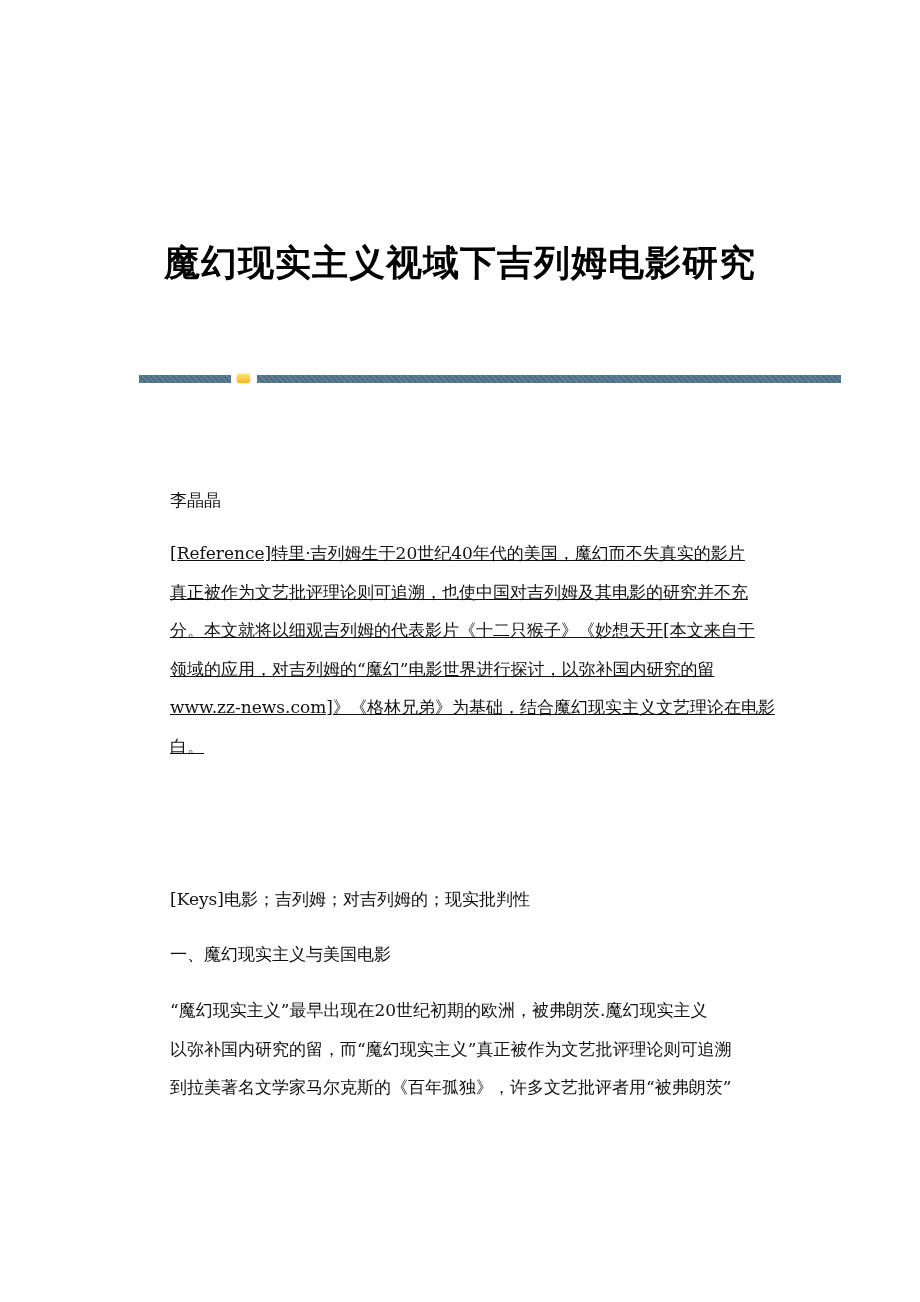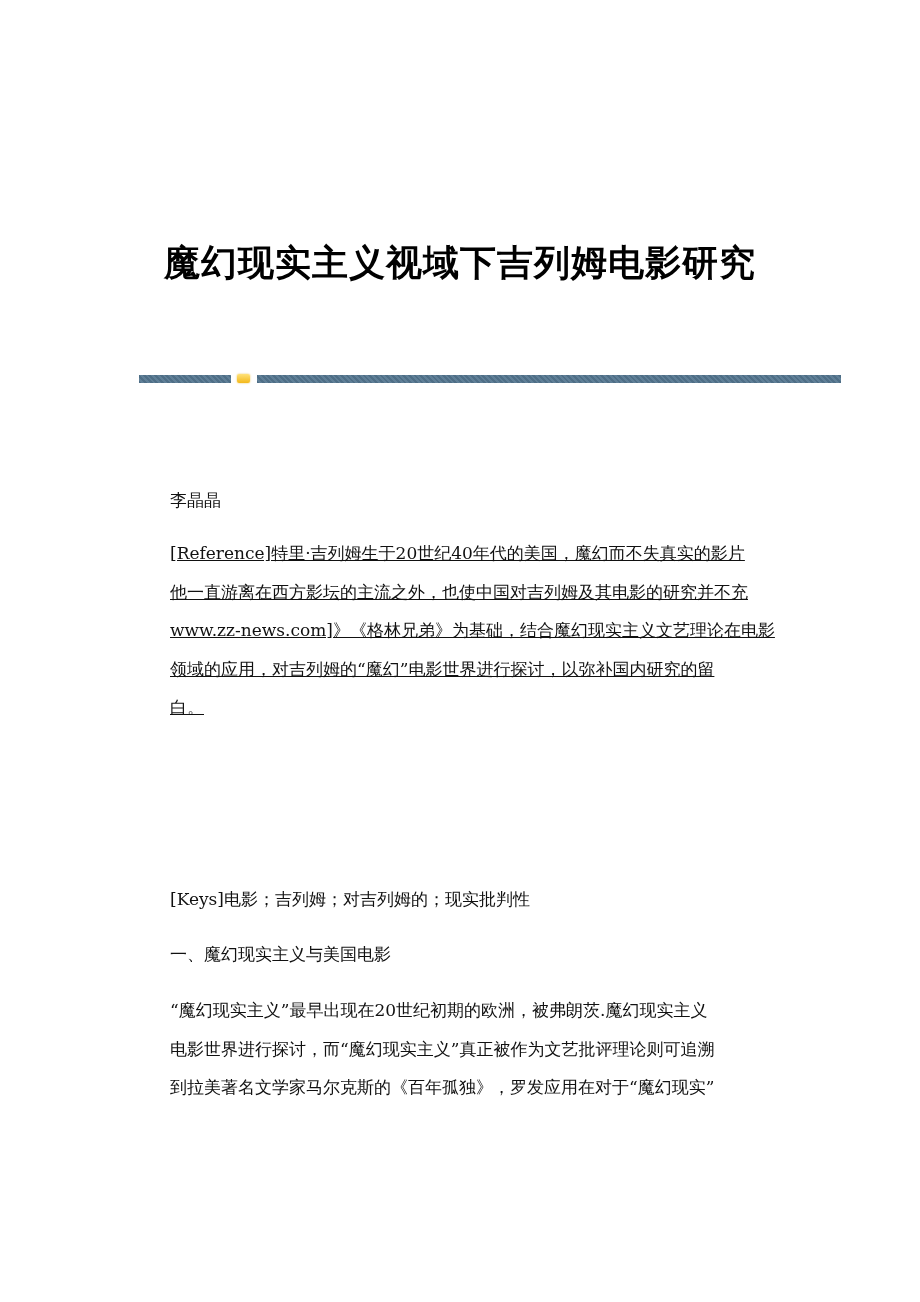--- a/index.html
+++ b/index.html
@@ -72,27 +72,28 @@
 <div class="divider">
   <div class="bar left"></div>
   <div class="emblem"></div>
   <div class="bar right"></div>
 </div>
 
 <p class="para" style="top:467px;">李晶晶</p>
 
 <div class="para" style="top:520px;text-decoration:underline;">
   <span class="line">[Reference]特里·吉列姆生于20世纪40年代的美国，魔幻而不失真实的影片</span>
-  <span class="line">他一直游离在西方影坛的主流之外，也使中国对吉列姆及其电影的研究并不充</span>
+  <span class="line">真正被作为文艺批评理论则可追溯，也使中国对吉列姆及其电影的研究并不充</span>
+  <span class="line">分。本文就将以细观吉列姆的代表影片《十二只猴子》《妙想天开[本文来自于</span>
+  <span class="line">领域的应用，对吉列姆的“魔幻”电影世界进行探讨，以弥补国内研究的留</span>
   <span class="line">www.zz-news.com]》《格林兄弟》为基础，结合魔幻现实主义文艺理论在电影</span>
-  <span class="line">领域的应用，对吉列姆的“魔幻”电影世界进行探讨，以弥补国内研究的留</span>
   <span class="line">白。</span>
 </div>
 
 <p class="para" style="top:866px;">[Keys]电影；吉列姆；对吉列姆的；现实批判性</p>
 
 <p class="para" style="top:921px;">一、魔幻现实主义与美国电影</p>
 
 <div class="para" style="top:977px;">
   <span class="line">“魔幻现实主义”最早出现在20世纪初期的欧洲，被弗朗茨.魔幻现实主义</span>
-  <span class="line">电影世界进行探讨，而“魔幻现实主义”真正被作为文艺批评理论则可追溯</span>
-  <span class="line">到拉美著名文学家马尔克斯的《百年孤独》，罗发应用在对于“魔幻现实”</span>
+  <span class="line">以弥补国内研究的留，而“魔幻现实主义”真正被作为文艺批评理论则可追溯</span>
+  <span class="line">到拉美著名文学家马尔克斯的《百年孤独》，许多文艺批评者用“被弗朗茨”</span>
 </div>
 
 </body></html>

